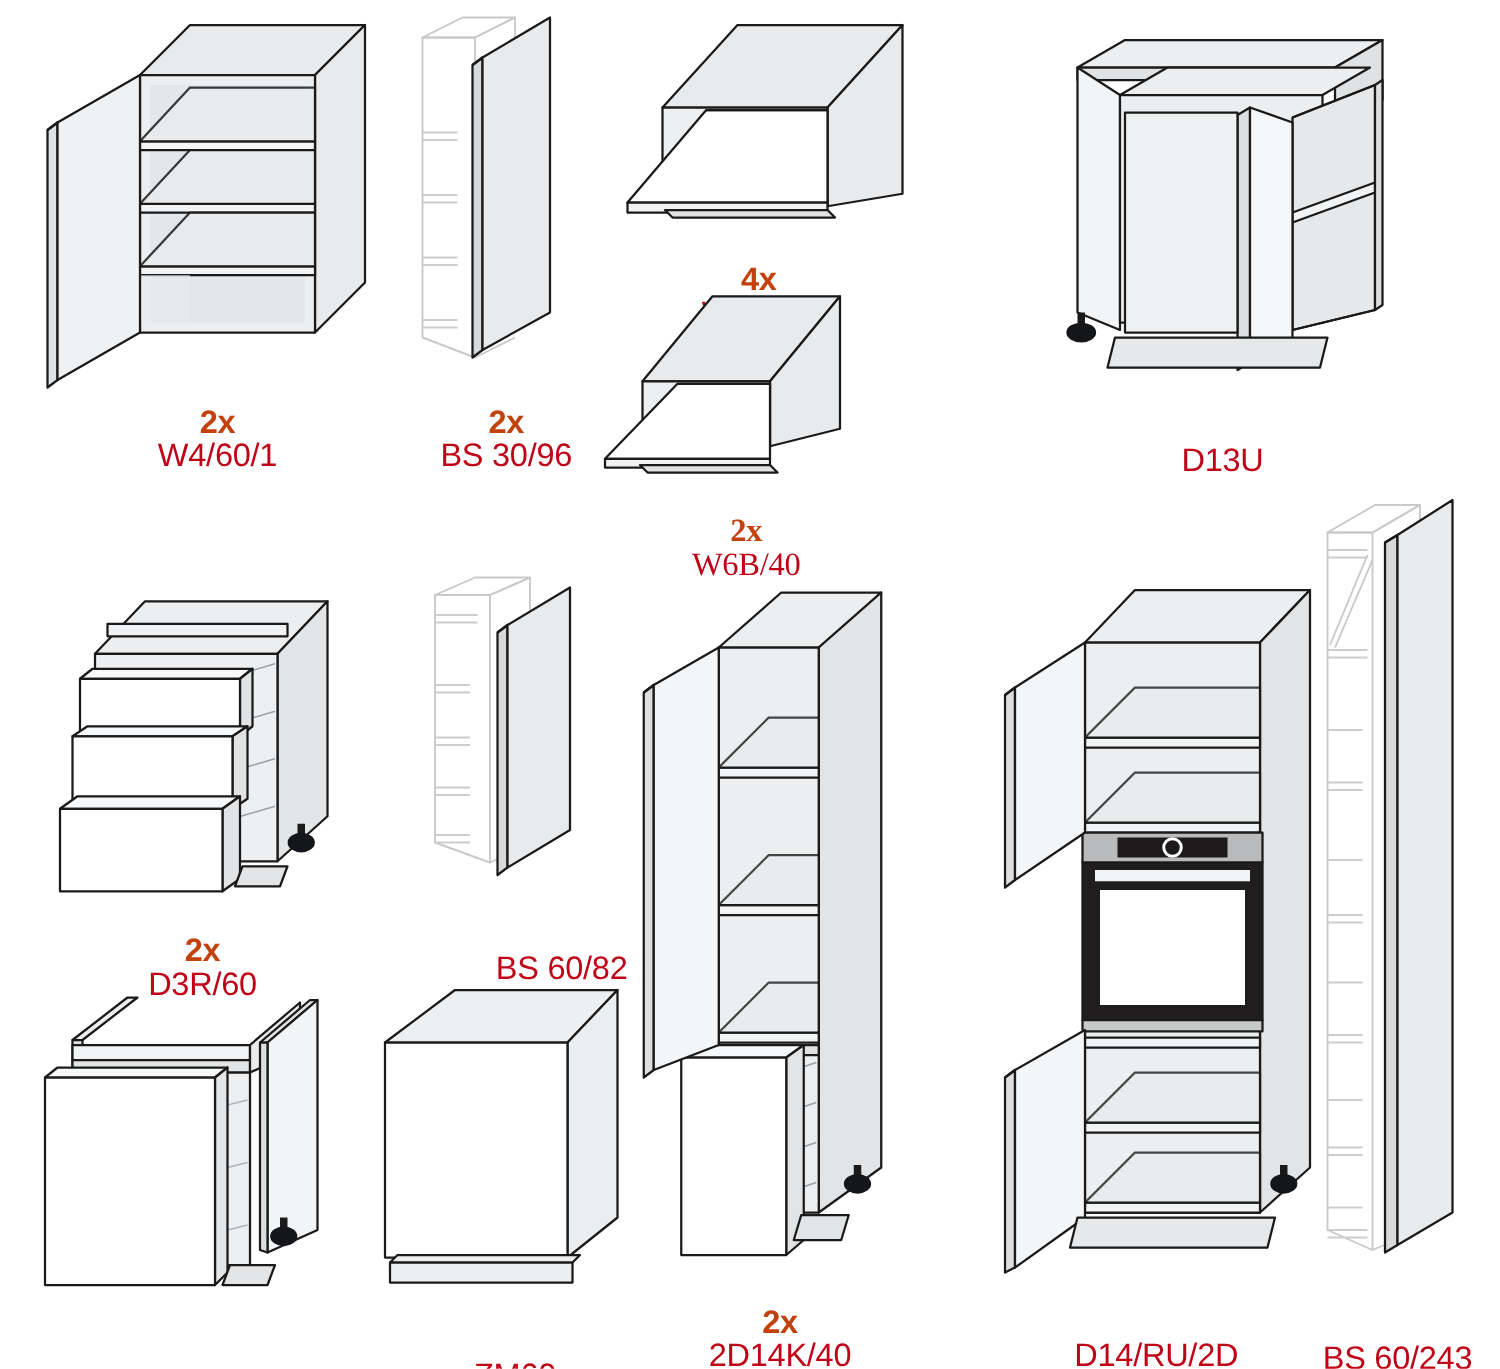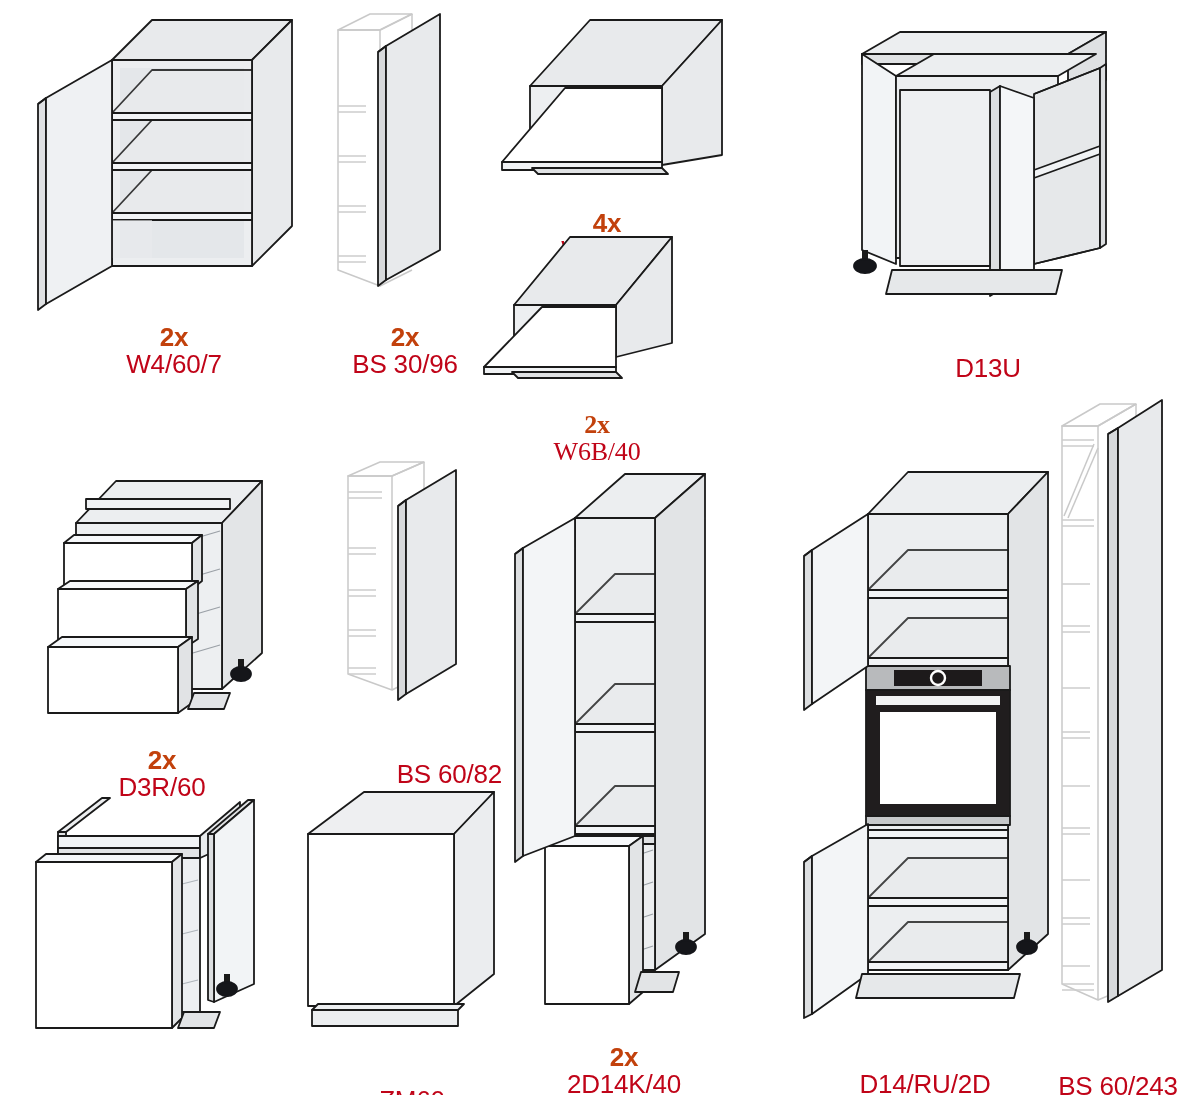--- a/index.html
+++ b/index.html
@@ -48,21 +48,21 @@
           <polygon points="88,212 128,212 128,250 88,250" fill="#e9ebed" opacity="0.6" stroke="none"></polygon>
         </g>
 
         <polygon points="14,96 22,90 22,296 14,302" fill="#dfe1e3"></polygon>
         <polygon points="22,90 88,52 88,258 22,296" fill="#eff1f3"></polygon>
         <line x1="14" y1="96" x2="22" y2="90"></line>
       </g>
     </svg>
     <div class="cap" style="left:40px;top:288px;width:220px;">
       <span class="qty">2x </span>
-      <span class="nm">W4/60/7</span>
+      <span class="nm">W4/60/1</span>
     </div>
   </div>
 
   <div class="item" style="left:320px;top:8px;width:170px;height:330px;">
     <svg class="art" width="170" height="300" viewBox="0 0 170 300">
 
       <g fill="none" stroke="#c9c9c9" stroke-width="1.5" stroke-linejoin="round">
         <polygon points="18,22 50,6 92,6 60,22"></polygon>
         <polygon points="18,22 60,22 60,278 18,262"></polygon>
         <line x1="60" y1="22" x2="92" y2="6"></line>
@@ -158,21 +158,21 @@
         <polygon points="162,68 196,80 196,268 162,272" fill="#f4f6f8"></polygon>
 
         <polygon points="62,72 152,72 152,248 62,248" fill="#eef0f2"></polygon>
 
         <polygon points="54,252 224,252 218,276 48,276" fill="#e6e8ea"></polygon>
 
         <rect x="24" y="232" width="6" height="14" fill="#1a1a1a" stroke="none"></rect>
         <ellipse cx="27" cy="248" rx="11" ry="7" fill="#15161a" stroke="#15161a"></ellipse>
       </g>
     </svg>
-    <div class="cap" style="left:50px;top:282px;width:200px;">
+    <div class="cap" style="left:40px;top:282px;width:200px;">
       <span class="qty"></span>
       <span class="nm">D13U</span>
     </div>
   </div>
 
   <div class="item" style="left:34px;top:471px;width:260px;height:290px;">
     <svg class="art" width="260" height="250" viewBox="0 0 260 250">
       <g fill="#e8eaec" stroke="#1a1a1a" stroke-width="1.8" stroke-linejoin="round">
 
         <polygon points="42,52 82,10 228,10 188,52" fill="#eceef0"></polygon>

